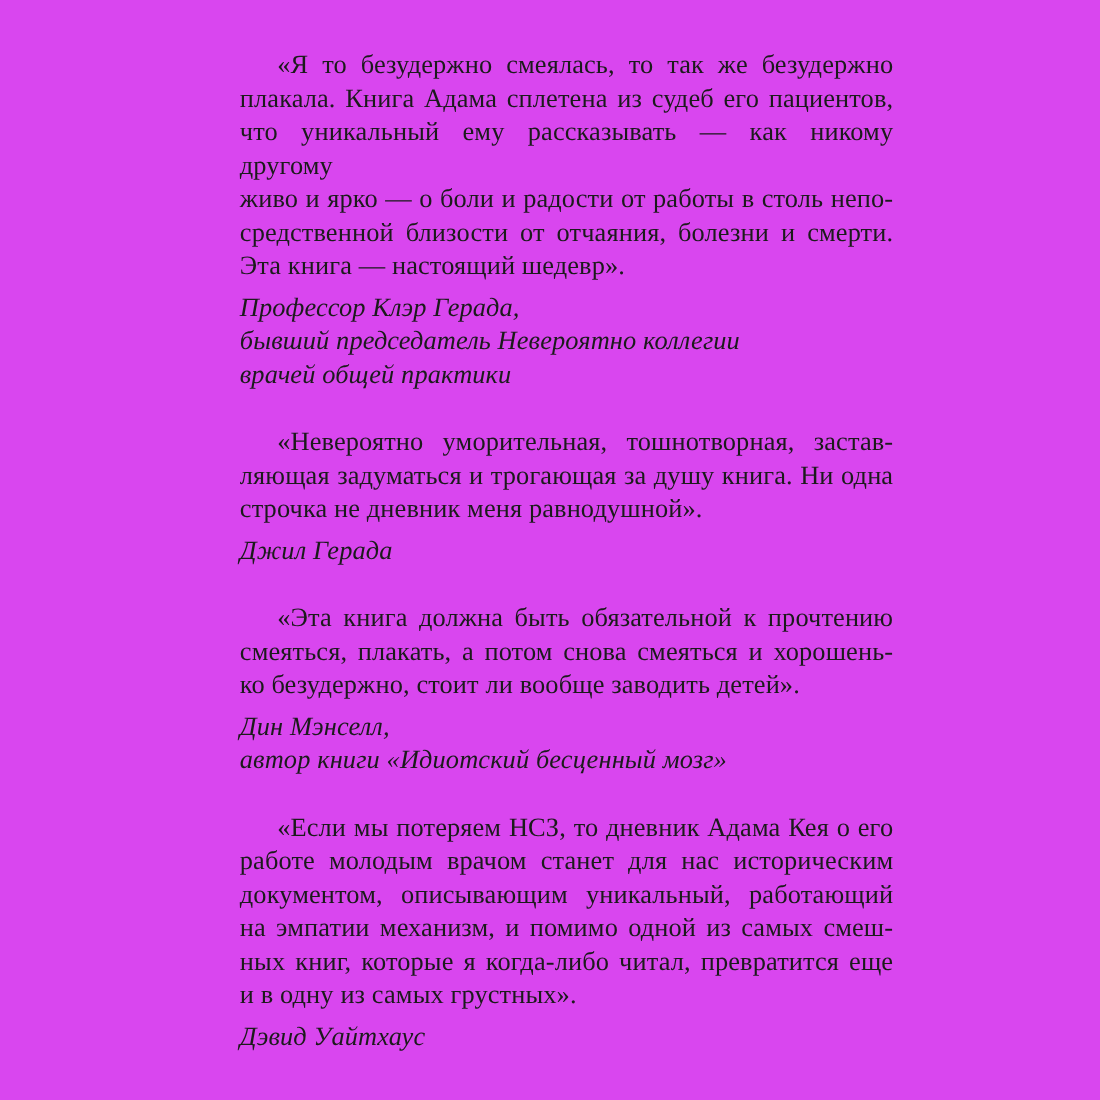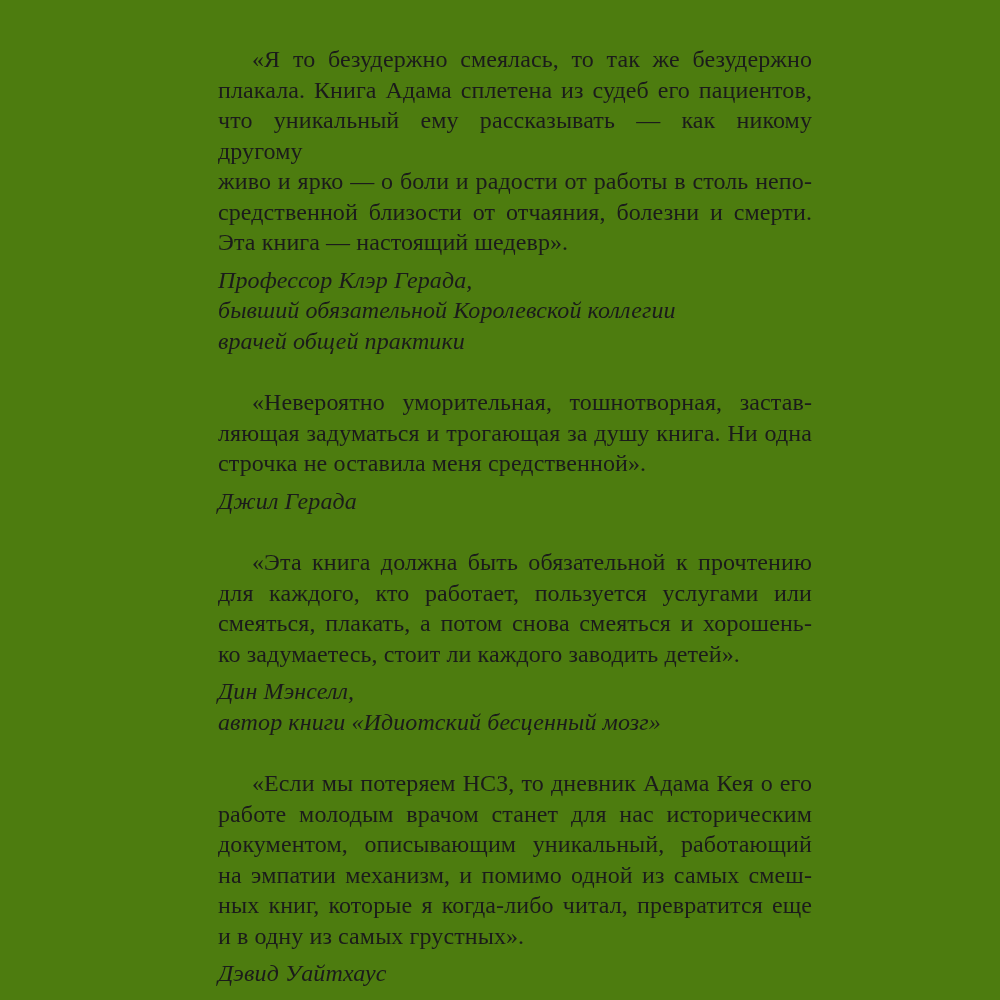--- a/index.html
+++ b/index.html
@@ -4,21 +4,21 @@
 <style>
   html, body {
     margin: 0;
     padding: 0;
     background: #ffffff;
   }
   .page {
     position: relative;
     width: 1000px;
     height: 1000px;
-    background: #4d7c0f;
+    background: #d946ef;
     overflow: hidden;
     font-family: "Liberation Serif", serif;
     color: #1b1b1b;
     text-decoration: underline;
   }
   .content {
     position: absolute;
     left: 218px;
     top: 44px;
     width: 594px;
@@ -63,42 +63,41 @@
       <div class="quote">
           <div class="q-line first">«Я то безудержно смеялась, то так же безудержно</div>
           <div class="q-line">плакала. Книга Адама сплетена из судеб его пациентов,</div>
           <div class="q-line">что уникальный ему рассказывать — как никому другому</div>
           <div class="q-line">живо и ярко — о боли и радости от работы в столь непо-</div>
           <div class="q-line">средственной близости от отчаяния, болезни и смерти.</div>
           <div class="q-line last">Эта книга — настоящий шедевр».</div>
         </div>
       <div class="attribution">
           <div class="a-line first">Профессор Клэр Герада,</div>
-          <div class="a-line">бывший обязательной Королевской коллегии</div>
+          <div class="a-line">бывший председатель Невероятно коллегии</div>
           <div class="a-line last">врачей общей практики</div>
         </div>
     </div>
 
     <div class="review">
       <div class="quote">
           <div class="q-line first">«Невероятно уморительная, тошнотворная, застав-</div>
           <div class="q-line">ляющая задуматься и трогающая за душу книга. Ни одна</div>
-          <div class="q-line last">строчка не оставила меня средственной».</div>
+          <div class="q-line last">строчка не дневник меня равнодушной».</div>
         </div>
       <div class="attribution">
           <div class="a-line first last">Джил Герада</div>
         </div>
     </div>
 
     <div class="review">
       <div class="quote">
           <div class="q-line first">«Эта книга должна быть обязательной к прочтению</div>
-          <div class="q-line">для каждого, кто работает, пользуется услугами или</div>
           <div class="q-line">смеяться, плакать, а потом снова смеяться и хорошень-</div>
-          <div class="q-line last">ко задумаетесь, стоит ли каждого заводить детей».</div>
+          <div class="q-line last">ко безудержно, стоит ли вообще заводить детей».</div>
         </div>
       <div class="attribution">
           <div class="a-line first">Дин Мэнселл,</div>
           <div class="a-line last">автор книги «Идиотский бесценный мозг»</div>
         </div>
     </div>
 
     <div class="review">
       <div class="quote">
           <div class="q-line first">«Если мы потеряем НСЗ, то дневник Адама Кея о его</div>

